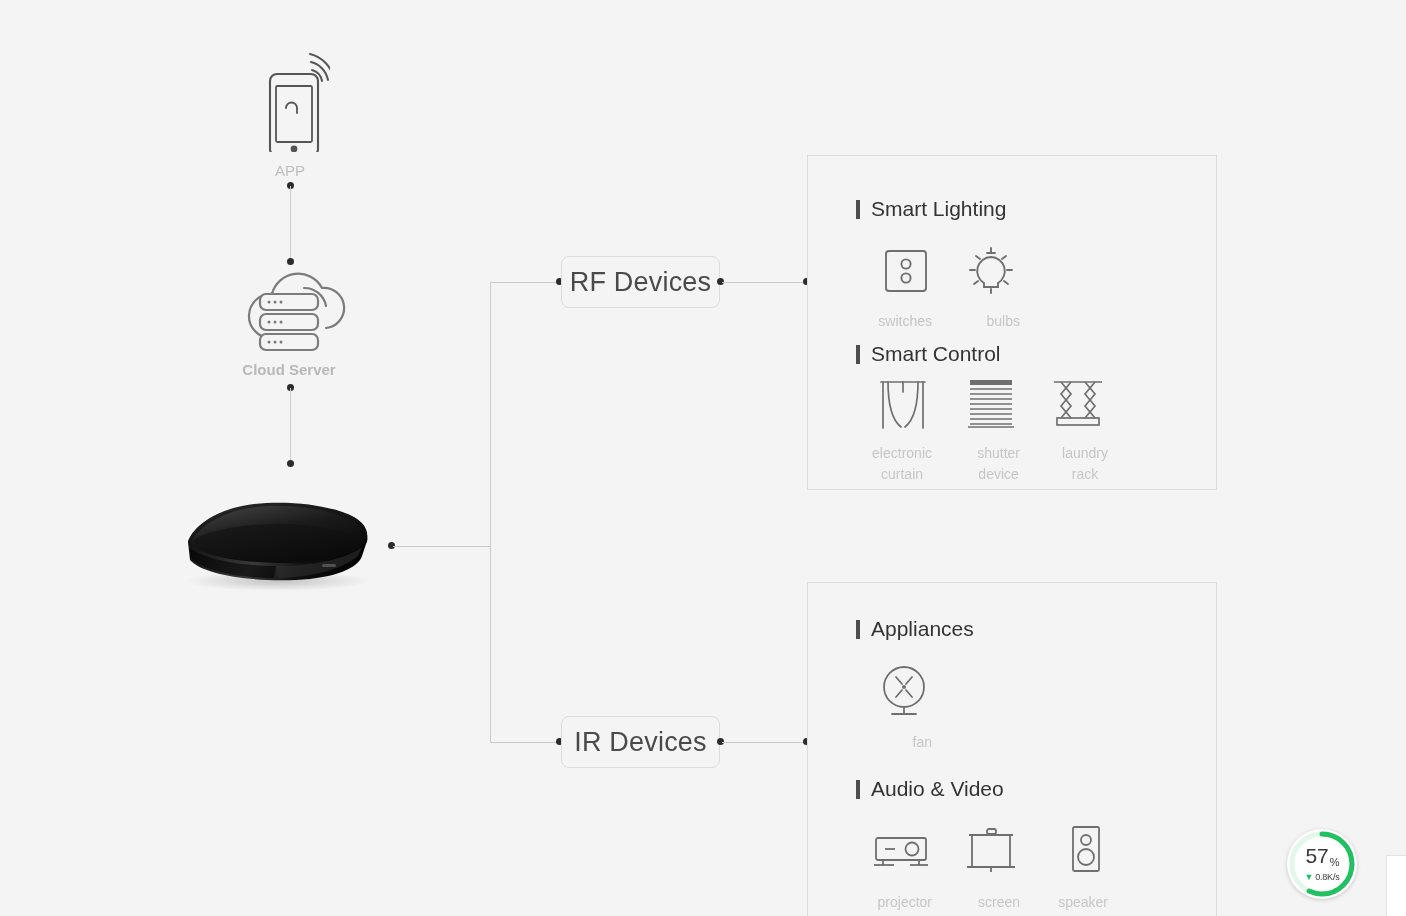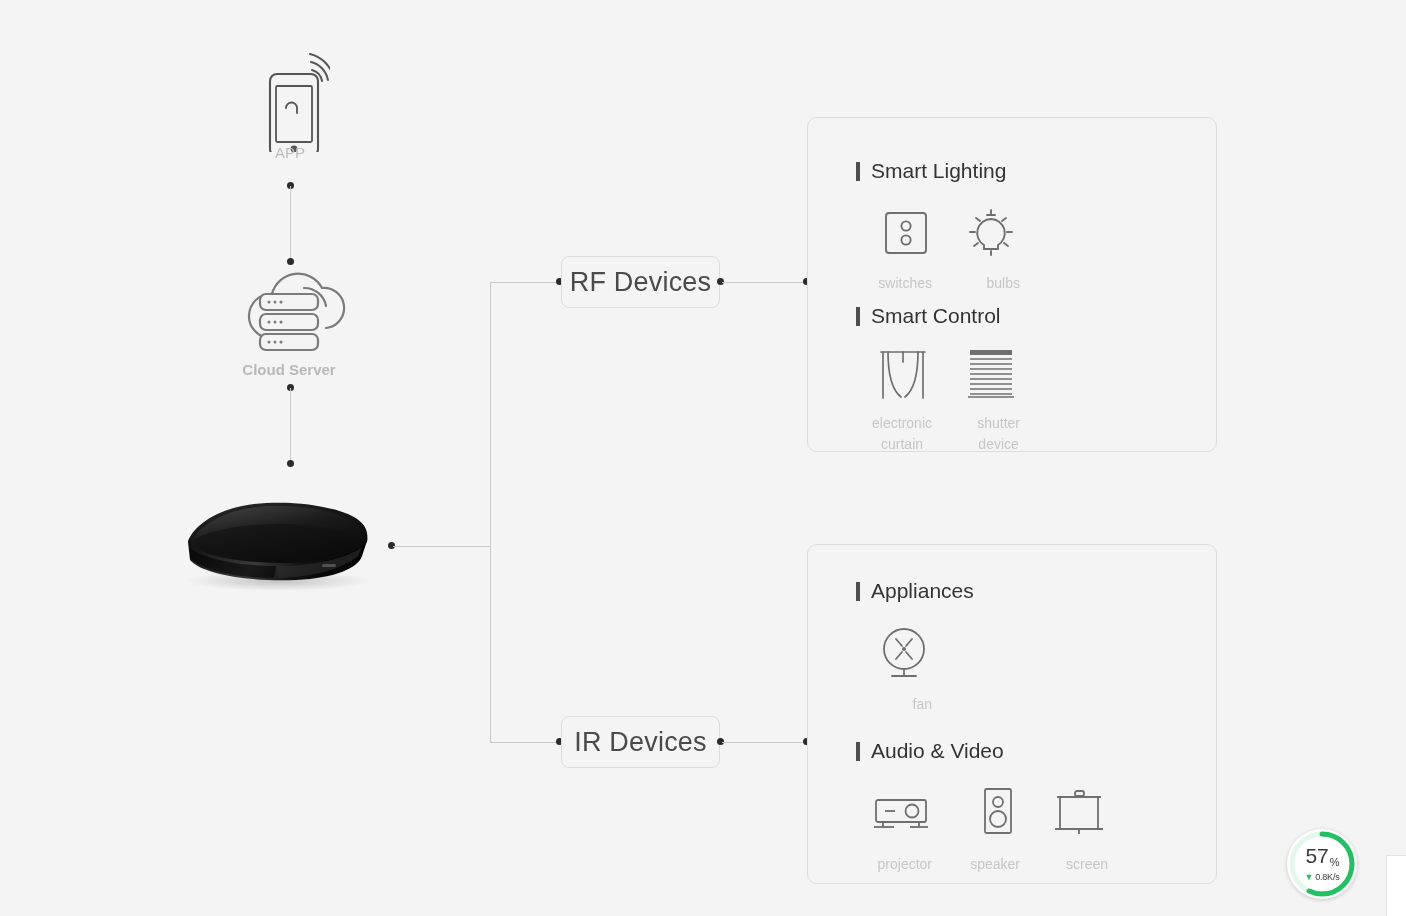--- a/index.html
+++ b/index.html
@@ -58,22 +58,23 @@
     justify-content: center;
     color: #4a4a4a;
     font-size: 27px;
     letter-spacing: 0.2px;
   }
 
   
   .panel {
     position: absolute;
     border: 1px solid #dcdcdc;
-    border-radius: 10px;
+    border-radius: 0;
     background: #f4f4f4;
+    margin-top: 38px;
   }
   .sect-title {
     display: flex;
     align-items: center;
     font-size: 21px;
     color: #333;
     margin: 0;
   }
   .sect-title .bar {
     display: inline-block;
@@ -175,21 +176,21 @@
     <svg width="78" height="110" viewBox="0 0 78 110" fill="none" stroke="#555" stroke-width="2.1" stroke-linecap="round">
       <rect x="18" y="32" width="48" height="82" rx="7" ry="7"></rect>
       <rect x="24" y="44" width="36" height="56" rx="1.5" ry="1.5" stroke-width="1.8"></rect>
       <path d="M34 66 a5.5 5.5 0 0 1 11 0 v5" stroke-width="1.8" fill="none"></path>
       <circle cx="42" cy="107" r="3.4" fill="#555" stroke="none"></circle>
       <path d="M60 28 a14 14 0 0 1 10 11" stroke-width="2"></path>
       <path d="M59 20 a23 23 0 0 1 17 18" stroke-width="2"></path>
       <path d="M58 12 a32 32 0 0 1 24 25" stroke-width="2"></path>
     </svg>
   </div>
-  <div class="abs node-label app-label" style="left:240px; top:144px; width:100px;">APP</div>
+  <div class="abs node-label app-label" style="left:240px; top:162px; width:100px;">APP</div>
 
   <div class="dot" style="left:287px; top:182px;"></div>
   <div class="vline" style="left:290px; top:186px; height:74px;"></div>
   <div class="dot" style="left:287px; top:258px;"></div>
 
   <div class="abs" style="left:230px; top:266px; width:128px; height:92px;">
     <svg width="128" height="92" viewBox="0 0 128 92" fill="none" stroke="#7b7b7b" stroke-width="2.2" stroke-linecap="round" stroke-linejoin="round">
       <path d="M40 72 a22 22 0 0 1 2 -44 a27 27 0 0 1 50 -6 a20 20 0 0 1 4 40"></path>
       <path d="M74 22 a22 22 0 0 1 22 18"></path>
       <rect x="30" y="28" width="58" height="16" rx="6" ry="6" fill="#f4f4f4"></rect>
@@ -311,21 +312,21 @@
         </span>
         <span class="cap">bulbs</span>
       </div>
     </div>
 
     <div class="sect-title" style="position:absolute; left:48px; top:186px;justify-content:space-between;">
       <span class="bar"></span>
       <span>Smart Control</span>
     </div>
 
-    <div class="icon-row" style="position:absolute; left:36px; top:224px;">
+    <div class="icon-row" style="position:absolute; left:36px; top:216px;">
 
       <div class="icon-cell">
         <span class="glyph">
           <svg width="58" height="56" viewBox="0 0 58 56" fill="none" stroke="#6f6f6f" stroke-width="1.7" stroke-linecap="round">
             <path d="M7 7 h44"></path>
             <path d="M9 7 v46"></path>
               <path d="M49 7 v46"></path>
             <path d="M14 7 C14 30 18 45 27 52"></path>
             <path d="M44 7 C44 30 40 45 31 52"></path>
             <path d="M29 7 v10"></path>
@@ -347,20 +348,34 @@
               <path d="M8 39 h42"></path>
             <path d="M8 44 h42"></path>
               <path d="M8 49 h42"></path>
             <path d="M6 52 h46"></path>
           </svg>
         </span>
         <span class="cap">shutter
 device</span>
       </div>
 
+      <div class="icon-cell">
+        <span class="glyph">
+          <svg width="60" height="56" viewBox="0 0 60 56" fill="none" stroke="#6f6f6f" stroke-width="1.7">
+            <path d="M6 7 h48"></path>
+            <path d="M13 7 L23 19 L13 31 L23 43"></path>
+            <path d="M23 7 L13 19 L23 31 L13 43"></path>
+            <path d="M37 7 L47 19 L37 31 L47 43"></path>
+            <path d="M47 7 L37 19 L47 31 L37 43"></path>
+            <rect x="9" y="43" width="42" height="7"></rect>
+          </svg>
+        </span>
+        <span class="cap">laundry
+rack</span>
+      </div>
     </div>
   </div>
 
   <div class="panel" style="left:807px; top:544px; width:410px; height:340px;">
 
     <div class="sect-title" style="position:absolute; left:48px; top:34px;">
       <span class="bar"></span>
       <span>Appliances</span>
     </div>
 
@@ -401,41 +416,41 @@
               <path d="M49 30 v5"></path>
             <path d="M4 35 h20"></path>
               <path d="M40 35 h18"></path>
           </svg>
         </span>
         <span class="cap">projector</span>
       </div>
 
       <div class="icon-cell">
         <span class="glyph">
-          <svg width="44" height="58" viewBox="0 0 44 58" fill="none" stroke="#6f6f6f" stroke-width="1.8">
-            <rect x="9" y="4" width="26" height="44" rx="1.5" ry="1.5"></rect>
-            <circle cx="22" cy="17" r="5"></circle>
-            <circle cx="22" cy="34" r="8"></circle>
-          </svg>
-        </span>
-        <span class="cap">speaker</span>
-      </div>
-
-      <div class="icon-cell">
-        <span class="glyph">
           <svg width="58" height="52" viewBox="0 0 58 52" fill="none" stroke="#6f6f6f" stroke-width="1.8">
             <rect x="25" y="3" width="9" height="5" rx="2" ry="2"></rect>
             <path d="M7 9 h44"></path>
             <path d="M10 9 v32"></path>
               <path d="M48 9 v32"></path>
             <path d="M5 41 h48"></path>
             <path d="M29 41 v5"></path>
           </svg>
         </span>
         <span class="cap">screen</span>
+      </div>
+
+      <div class="icon-cell">
+        <span class="glyph">
+          <svg width="44" height="58" viewBox="0 0 44 58" fill="none" stroke="#6f6f6f" stroke-width="1.8">
+            <rect x="9" y="4" width="26" height="44" rx="1.5" ry="1.5"></rect>
+            <circle cx="22" cy="17" r="5"></circle>
+            <circle cx="22" cy="34" r="8"></circle>
+          </svg>
+        </span>
+        <span class="cap">speaker</span>
       </div>
 
     </div>
   </div>
 
   <div class="right-sliver" style="left:1386px; top:855px; width:20px; height:61px;"></div>
 
   <div class="speed-widget" style="left:1287px; top:829px;">
     <svg width="70" height="70" viewBox="0 0 70 70" style="position:absolute; left:0; top:0;">
       <circle cx="35" cy="35" r="30" fill="none" stroke="#e3f7eb" stroke-width="5"></circle>

